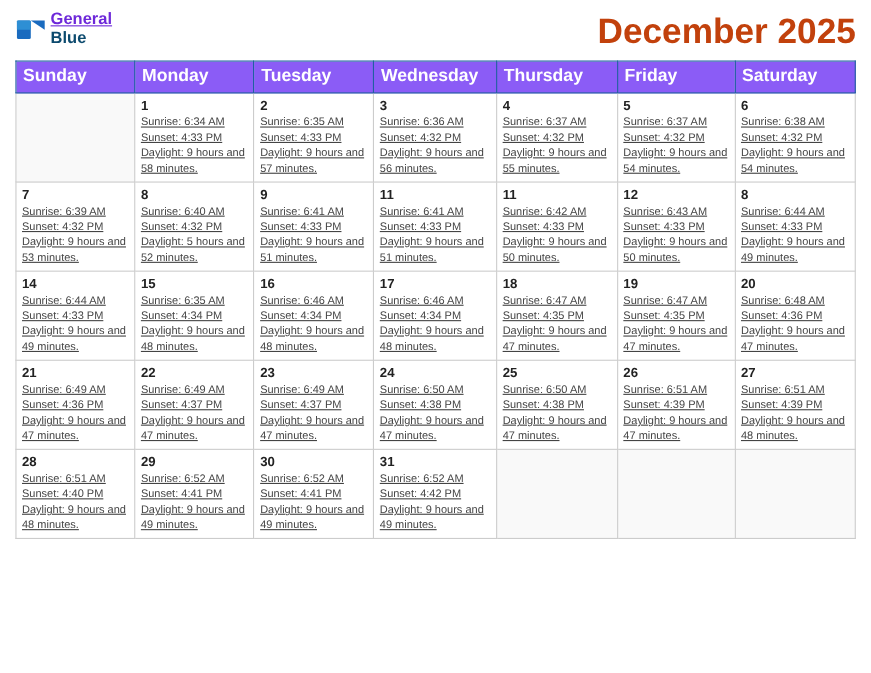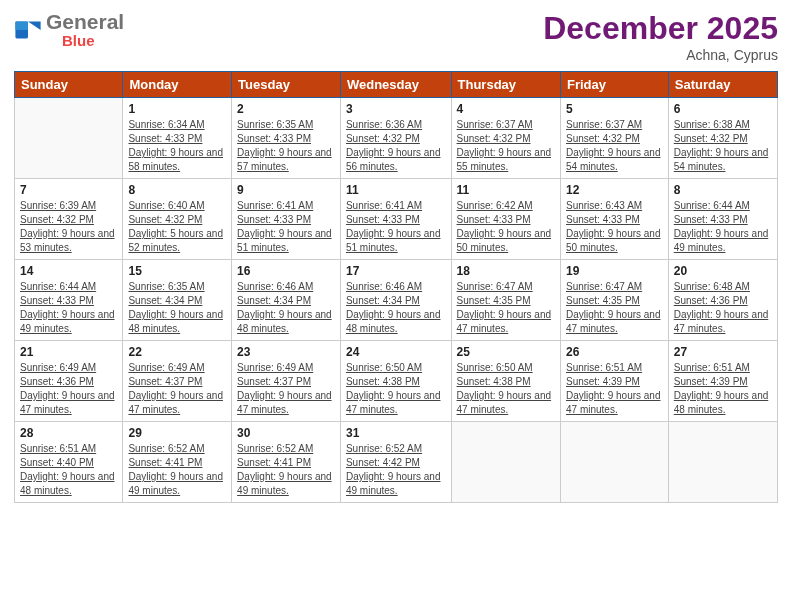--- a/index.html
+++ b/index.html
@@ -26,57 +26,57 @@
       display: flex;
       align-items: center;
       gap: 4px;
     }
     .logo-text {
       display: flex;
       flex-direction: column;
       line-height: 1.1;
     }
     .logo-general {
-      font-size: 21px;
+      font-size: 15px;
       font-weight: bold;
-      color: #737373;
+      color: #6d28d9;
+      text-decoration: underline;
     }
     .logo-blue {
       font-size: 15px;
       font-weight: bold;
-      color: #ef4444;
-      margin-left: 16px;
+      color: #0c4a6e;
     }
     .logo-icon {
       width: 28px;
       height: 28px;
     }
     .title-block {
       text-align: right;
     }
     .title-month {
       font-size: 32px;
       font-weight: bold;
-      color: #701a75;
+      color: #c2410c;
     }
     .title-location {
       font-size: 14px;
       color: #555;
     }
     .calendar {
       width: 100%;
       border-collapse: collapse;
       border: 1px solid #ccc;
     }
     .calendar th {
-      background: #c2410c;
+      background: #8b5cf6;
       color: #fff;
       text-align: left;
       padding: 5px 6px;
-      font-size: 13px;
+      font-size: 16px;
       border: 1px solid #2060a0;
     }
     .calendar td {
       vertical-align: top;
       border: 1px solid #ccc;
       padding: 4px 5px;
       width: 113px;
       min-height: 80px;
       font-size: 10.5px;
       color: #333;
@@ -110,21 +110,20 @@
         <polygon points="20,8 38,8 38,20" fill="#1a6bbf"></polygon>
         <rect x="2" y="8" width="18" height="12" rx="1" fill="#2e8fd4"></rect>
       </svg>
       <div class="logo-text">
         <span class="logo-general">General</span>
         <span class="logo-blue">Blue</span>
       </div>
     </div>
     <div class="title-block">
       <div class="title-month">December 2025</div>
-      <div class="title-location">Achna, Cyprus</div>
     </div>
   </div>
 
   <table class="calendar">
     <thead>
       <tr>
         <th>Sunday</th>
         <th>Monday</th>
         <th>Tuesday</th>
         <th>Wednesday</th>

